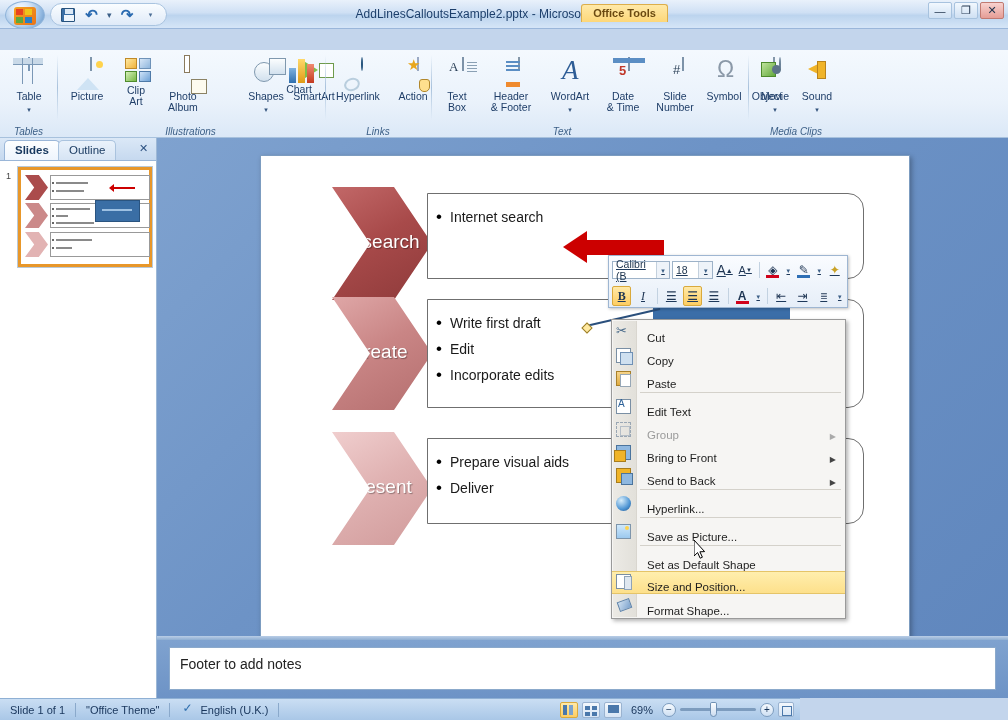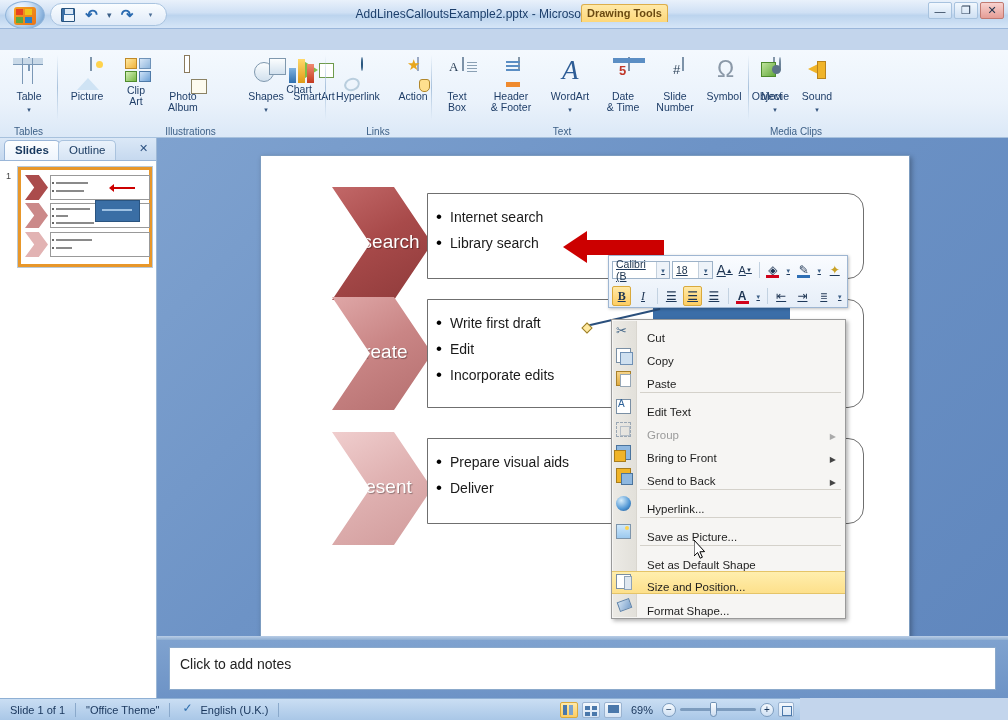--- a/index.html
+++ b/index.html
@@ -91,21 +91,21 @@
   
   .ribbon {
     position:absolute; left:0; top:50px; width:1008px; height:88px;
     background: linear-gradient(180deg,#f4f9fe 0%, #eaf2fb 60%, #dbe8f7 100%);
     border-bottom:1px solid #a7c1dd;
   }
   .group { position:absolute; top:0; height:88px; }
   .group-inner { position:relative; height:74px; padding-top:3px; }
   .group-label {
     position:absolute; bottom:1px; left:0; width:100%; text-align:center;
-    font-size:10px; color:#3c5f86;
+    font-size:10px; color:#3c5f86;font-style:italic;
   }
   .group-sep { position:absolute; top:5px; bottom:17px; width:1px;
                background:linear-gradient(180deg,rgba(160,186,214,0),#a9c2dc,rgba(160,186,214,0)); }
 
   .bigbtn { position:absolute; width:auto; text-align:center; cursor:pointer; padding:2px 3px;
             border-radius:3px; }
   .bigbtn .ic { margin:0 auto 1px; }
   .bigbtn .lb { font-size:10.5px; color:#1f3e68; line-height:11px; display:block; white-space:nowrap;}
   .dd { font-size:7px; color:#34547d; line-height:7px; }
 
@@ -386,21 +386,21 @@
         </div>
       <div class="qat-more">▾</div>
       <div class="qat-btn">
           <span class="undo">↷</span>
         </div>
       <div class="qat-btn">
           <span class="tiny-arrow">▾</span>
         </div>
     </div>
 
-    <div class="ctx-tools">Drawing Tools</div>
+    <div class="ctx-tools">Office Tools</div>
 
     <div class="win-btns">
       <div class="win-btn">—</div>
       <div class="win-btn">❐</div>
       <div class="win-btn close">✕</div>
     </div>
   </div>
 
 
   <div class="ribbon">
@@ -592,21 +592,20 @@
   <div class="workspace">
     <div class="slide">
 
       <div class="proc-row" style="top:31px;">
         <div class="chev" style="top:0;height:113px;background:linear-gradient(150deg,#c26868 0%,#a84a4a 45%,#8e3a3a 100%);">
           <div class="ctext" style="top:44px;">Research</div>
         </div>
         <div class="cbox" style="top:6px;height:86px;">
           <ul>
             <li>Internet search</li>
-            <li>Library search</li>
           </ul>
         </div>
       </div>
 
       <div class="proc-row" style="top:141px;">
         <div class="chev" style="top:0;height:113px;background:linear-gradient(150deg,#dfa7a7 0%,#c98585 45%,#b46e6e 100%);">
           <div class="ctext" style="top:44px;">Create</div>
         </div>
         <div class="cbox" style="top:2px;height:109px;">
           <ul>
@@ -761,21 +760,21 @@
   </div>
 
   <div class="cursor">
     <svg width="12" height="19" viewBox="0 0 12 19">
       <polygon points="0,0 0,16 3.6,12.6 6.2,18.2 8.4,17.2 5.9,11.8 10.6,11.6" fill="#fff" stroke="#000" stroke-width="1"></polygon>
     </svg>
   </div>
 
   <div class="splitbar"></div>
   <div class="notes-wrap">
-    <div class="notes">Click to add notes</div>
+    <div class="notes">Footer to add notes</div>
   </div>
 
   <div class="statusbar">
     <div class="sb-item">Slide 1 of 1</div>
     <div class="sb-div"></div>
     <div class="sb-item">"Office Theme"</div>
     <div class="sb-div"></div>
     <div class="sb-item"><span class="sb-spell"></span></div>
     <div class="sb-item">English (U.K.)</div>
     <div class="sb-div"></div>

